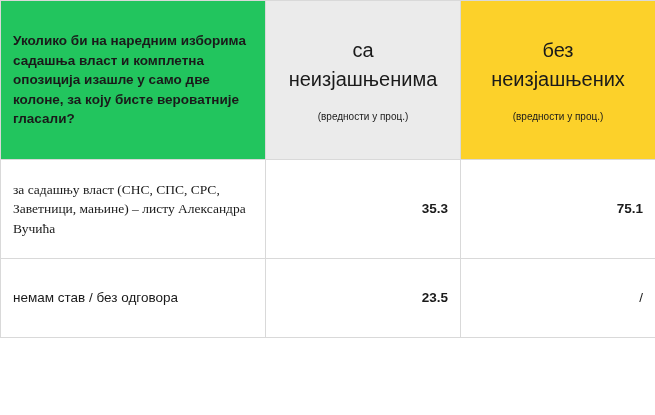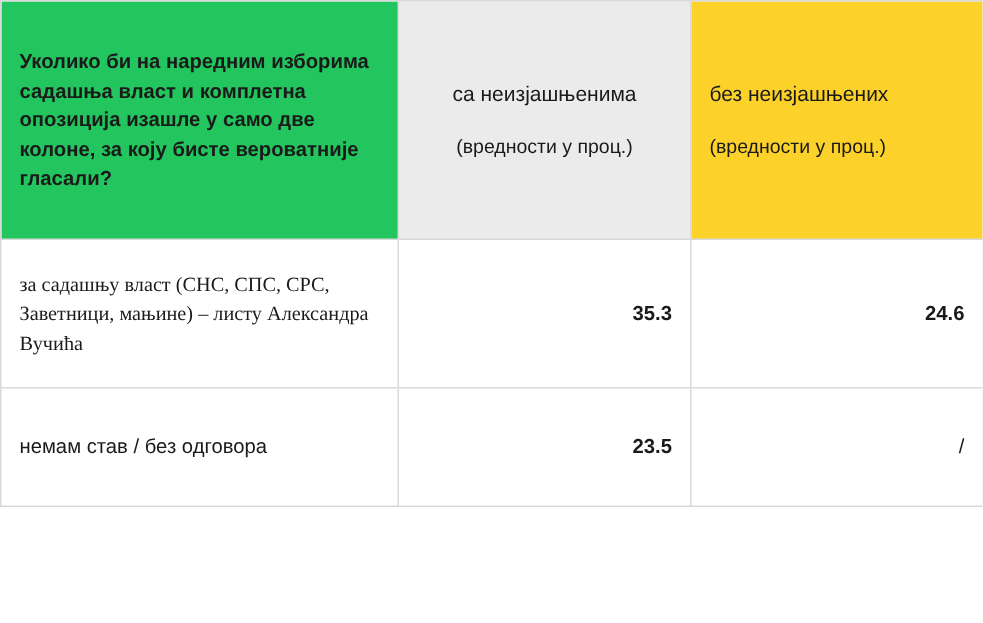--- a/index.html
+++ b/index.html
@@ -39,29 +39,30 @@
     height: 138px;
     vertical-align: middle;
   }
   .hdr-grey {
     background: #ebebeb;
     text-align: center;
     vertical-align: middle;
   }
   .hdr-yellow {
     background: #fcd12a;
+    text-align: center;
     vertical-align: middle;
   }
   .hdr-title {
-    font-size: 14px;
+    font-size: 20px;
     display: block;
     margin-bottom: 16px;
   }
   .hdr-sub {
-    font-size: 13px;
+    font-size: 10px;
     display: block;
   }
 
   
   .row-label {
     font-size: 13.5px;
     height: 78px;
     font-family: Liberation Serif, serif;
   }
   .val {
@@ -98,21 +99,21 @@
       </td>
       <td class="hdr-yellow">
         <span class="hdr-title">без неизјашњених</span>
         <span class="hdr-sub">(вредности у проц.)</span>
       </td>
     </tr>
 
     <tr>
       <td class="row-label">за садашњу власт (СНС, СПС, СРС, Заветници, мањине) – листу Александра Вучића</td>
       <td class="val">35.3</td>
-      <td class="val">24.6</td>
+      <td class="val">75.1</td>
     </tr>
 
 
     <tr class="row-short">
       <td>немам став / без одговора</td>
       <td class="val">23.5</td>
       <td class="val plain">/</td>
     </tr>
 
   </tbody>

